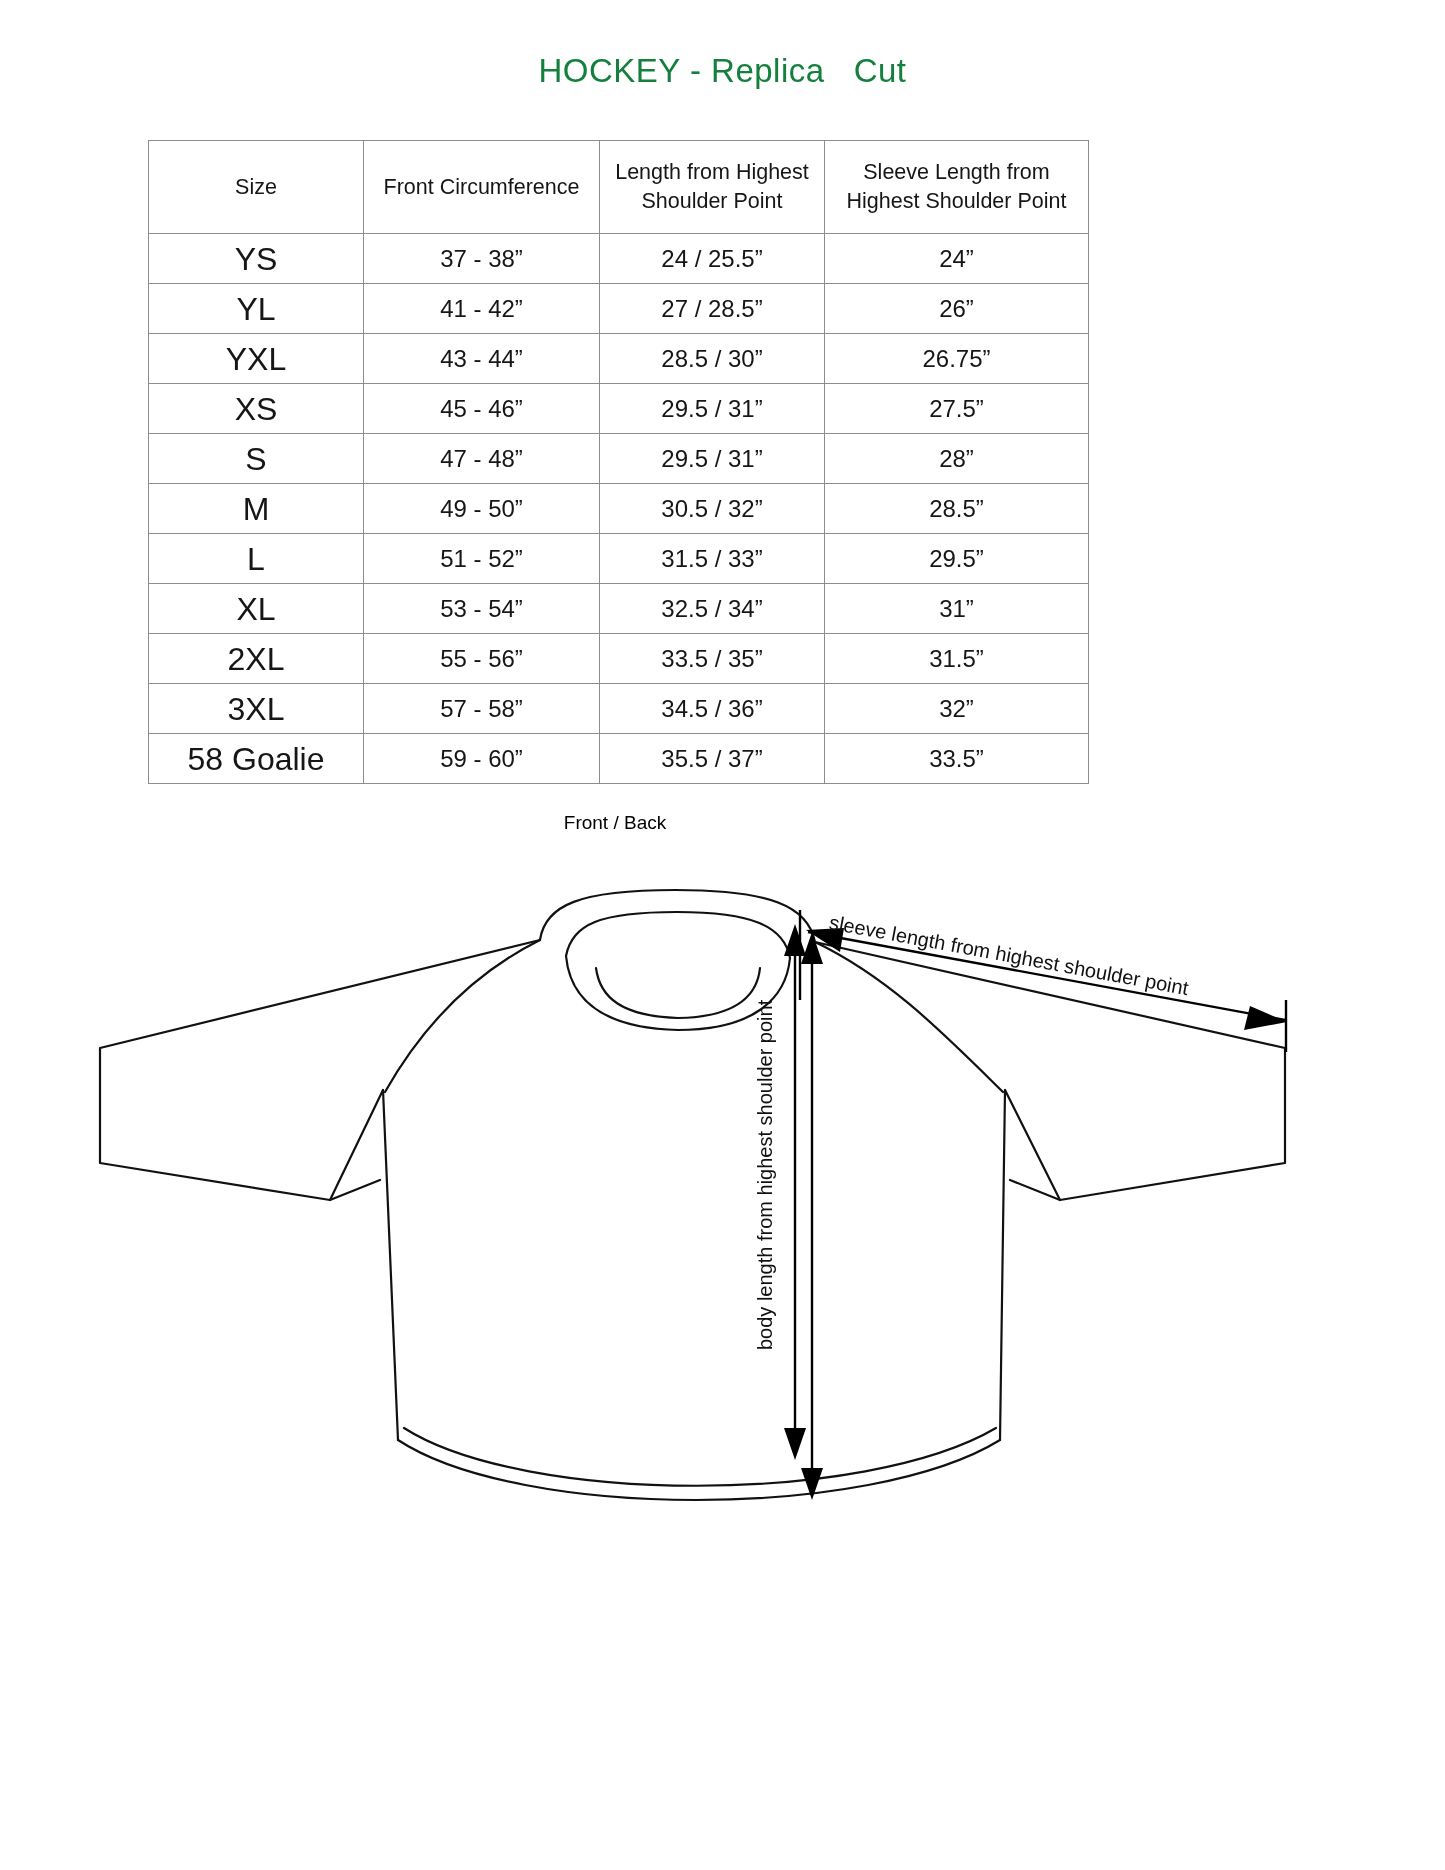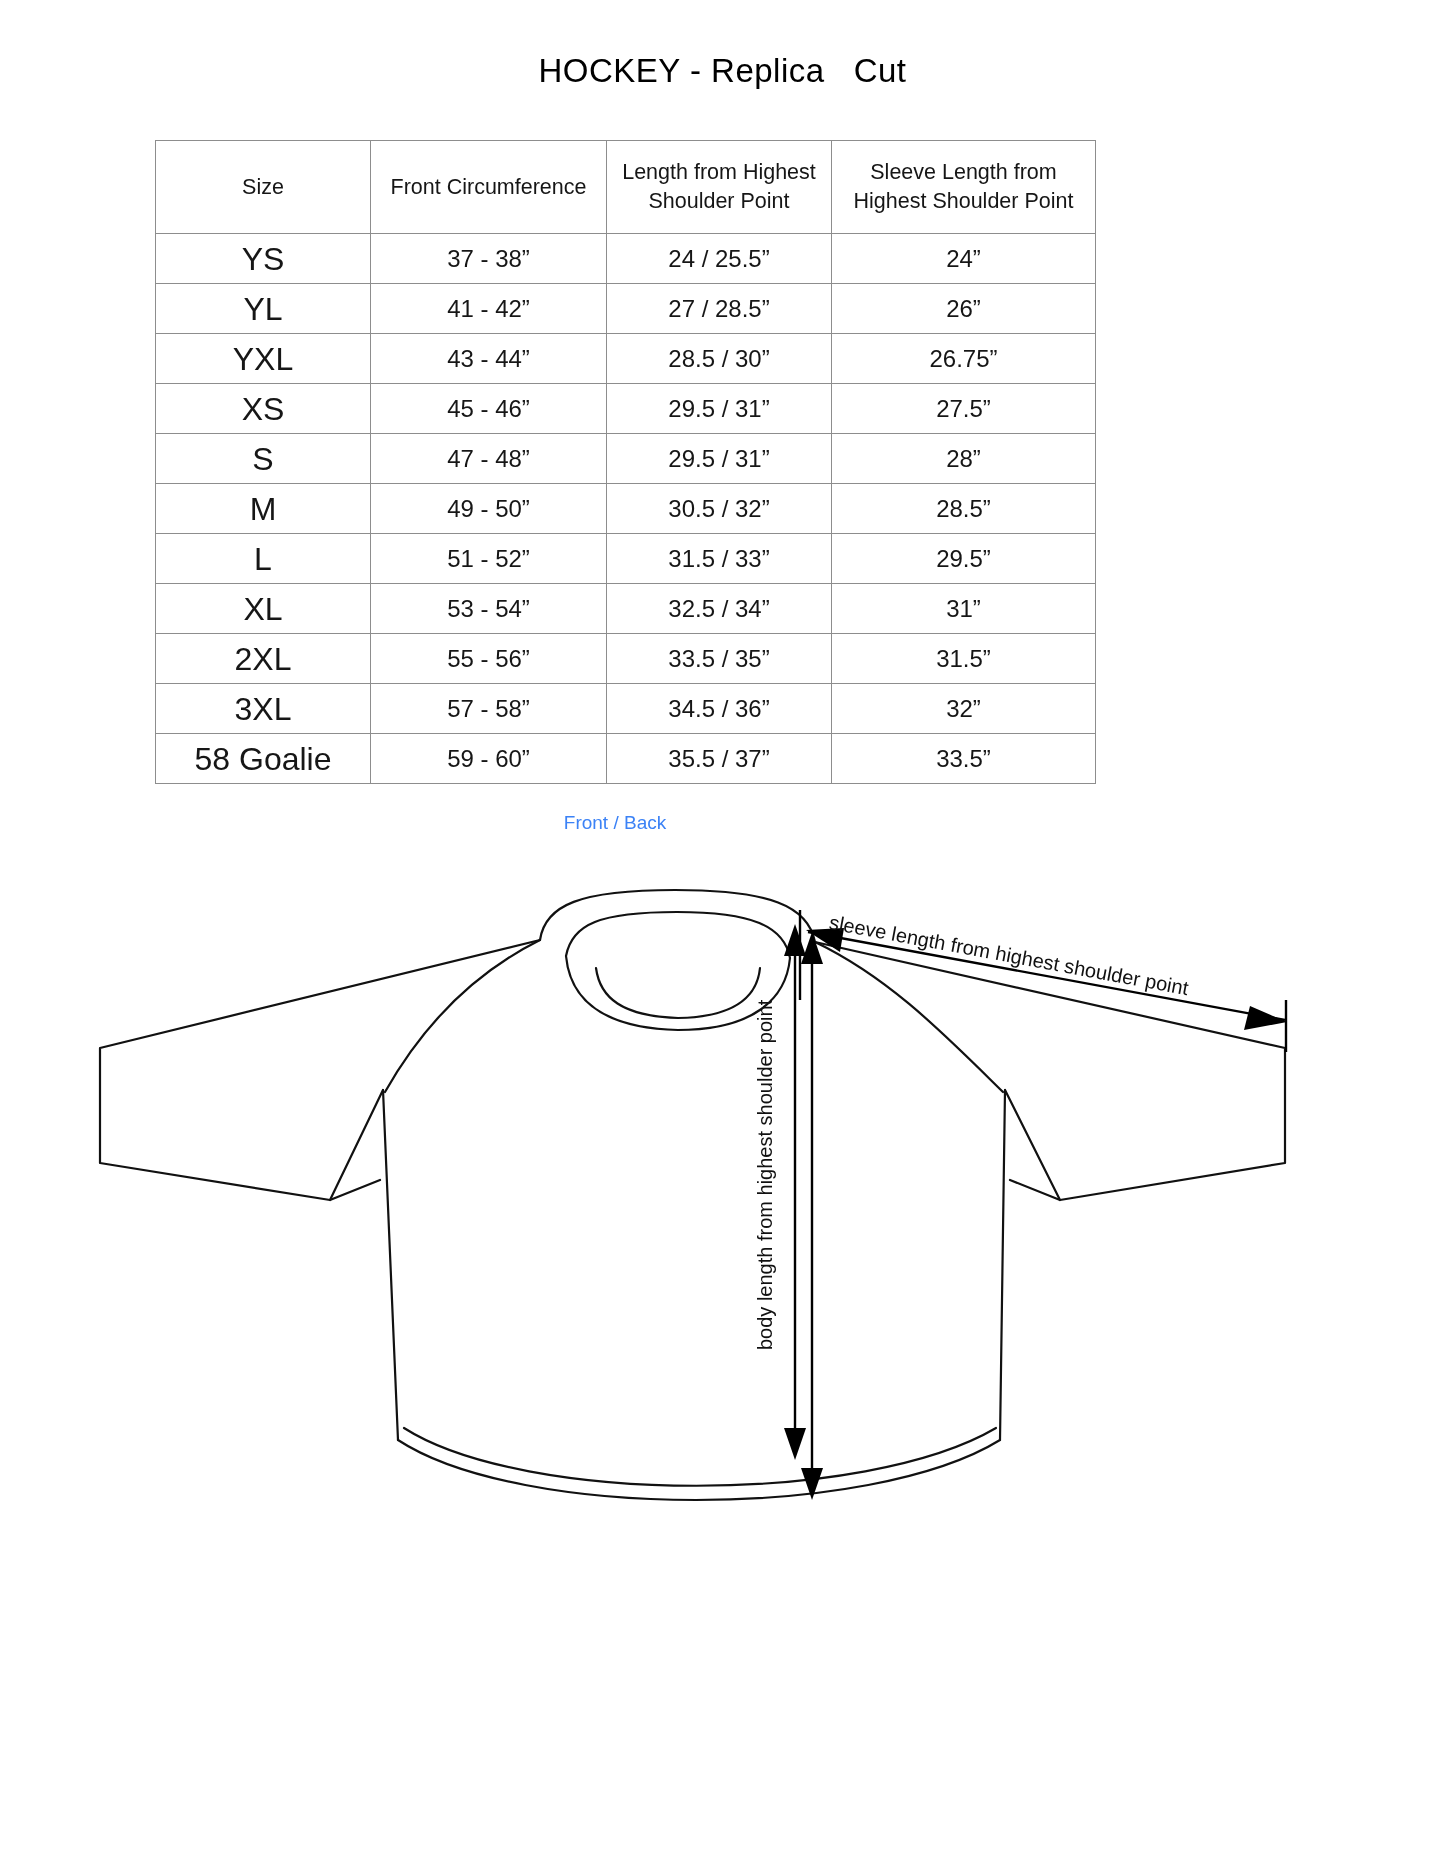--- a/index.html
+++ b/index.html
@@ -19,28 +19,28 @@
   
   .page-title {
     position: absolute;
     top: 52px;
     left: 0;
     width: 1445px;
     text-align: center;
     font-size: 33px;
     font-weight: 400;
     letter-spacing: 0.5px;
-    color: #000000;
+    color: #15803d;
     white-space: pre;
   }
 
   
   .size-table-wrap {
     position: absolute;
-    left: 140px;
+    left: 133px;
     top: 140px;
     width: 940px;
     padding-left: 15px;
   }
   table.size-table {
     border-collapse: collapse;
     width: 940px;
     table-layout: fixed;
   }
   table.size-table col.c1 { width: 215px; }
@@ -70,21 +70,21 @@
   }
   table.size-table tbody td.size-cell { font-size: 32px; }
 
   .table-note {
     position: absolute;
     left: 145px;
     top: 812px;
     width: 940px;
     text-align: center;
     font-size: 19px;
-    color: #3b82f6;
+    color: #000000;
   }
 
   
   .diagram {
     position: absolute;
     left: 0;
     top: 880px;
     width: 1445px;
     height: 980px;
   }

